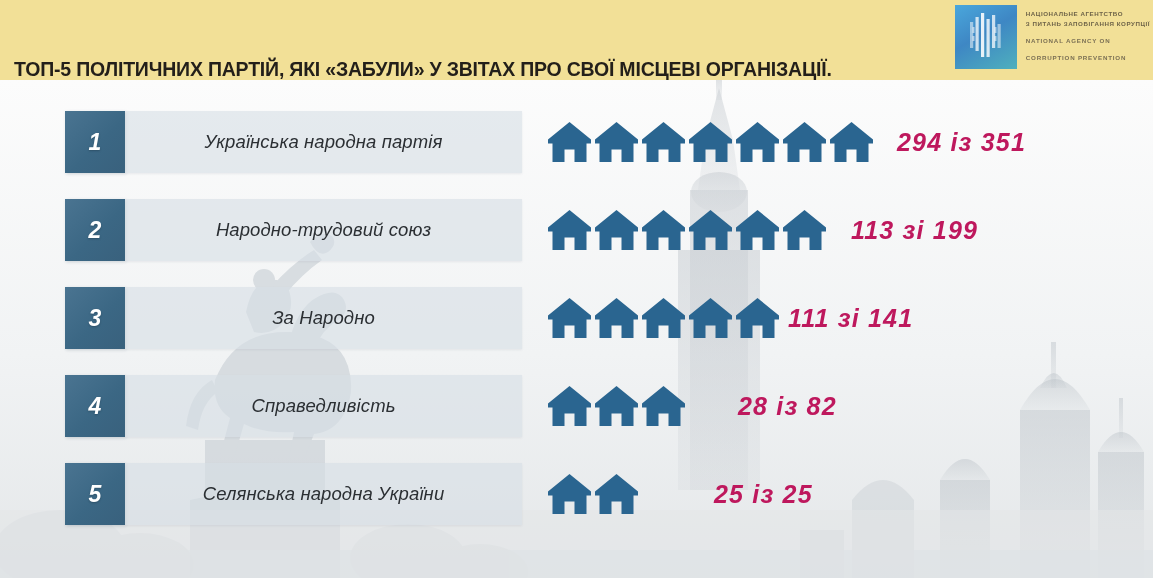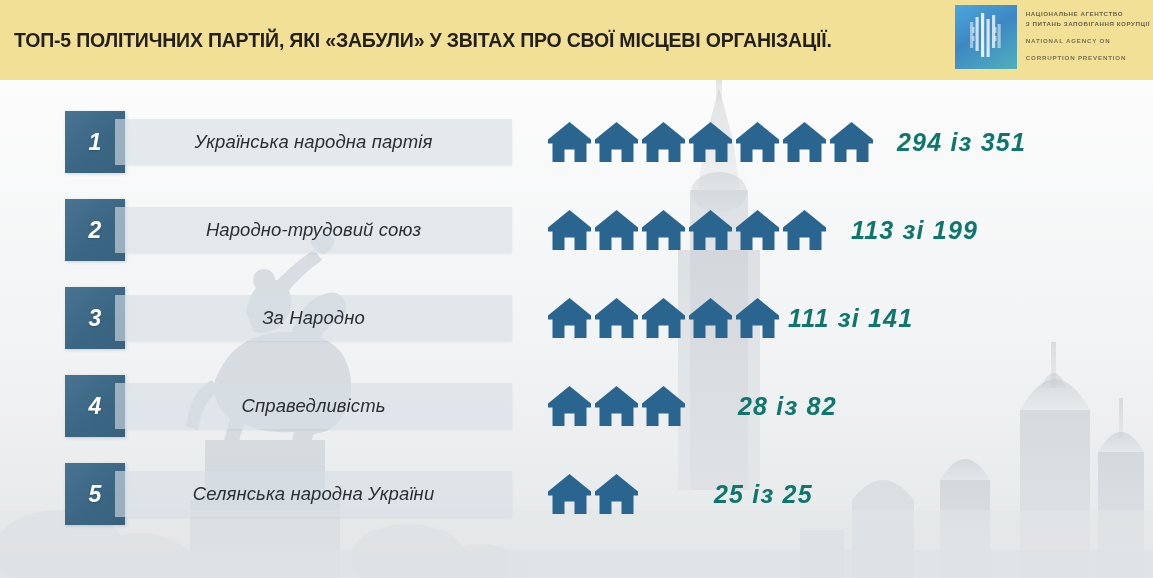--- a/index.html
+++ b/index.html
@@ -20,21 +20,21 @@
   }
 
   
   .header {
     position: absolute;
     top: 0; left: 0;
     width: 1153px;
     height: 80px;
     background: #f2e097;
     display: flex;
-    align-items: center;
+    align-items: flex-end;
     z-index: 10;
   }
   .header-title {
     margin-left: 14px;
     font-size: 19.5px;
     font-weight: bold;
     color: #231f1a;
     letter-spacing: -0.2px;
     line-height: 1.15;
     max-width: 890px;
@@ -115,23 +115,23 @@
   }
   .rank-num {
     color: #ffffff;
     font-size: 23px;
     font-style: italic;
     font-weight: bold;
     text-shadow: 0 1px 2px rgba(20,40,55,0.35);
   }
   .name-bar {
     position: absolute;
-    left: 115px;
+    left: 125px;
     width: 397px;
-    height: 46px;
+    height: 62px;
     background: rgba(214,222,229,0.62);
     display: flex;
     align-items: center;
     justify-content: center;
     box-shadow: 0 1px 2px rgba(120,135,148,0.12);
   }
   .party-name {
     font-size: 18.5px;
     font-style: italic;
     color: #2b2f33;
@@ -152,21 +152,21 @@
     flex: none;
   }
   .value {
     position: absolute;
     height: 62px;
     display: flex;
     align-items: center;
     font-size: 25px;
     font-style: italic;
     font-weight: bold;
-    color: #0f766e;
+    color: #be185d;
     white-space: nowrap;
     letter-spacing: 1.2px;
   }
 </style>
 </head>
 <body>
 
 <div class="infographic">
 
   <div class="bg-photo">

